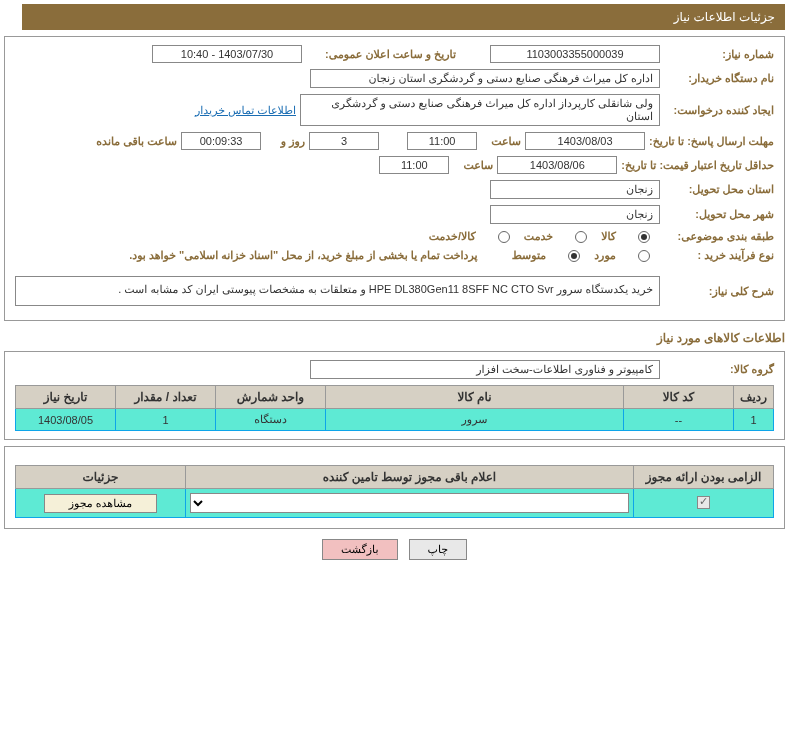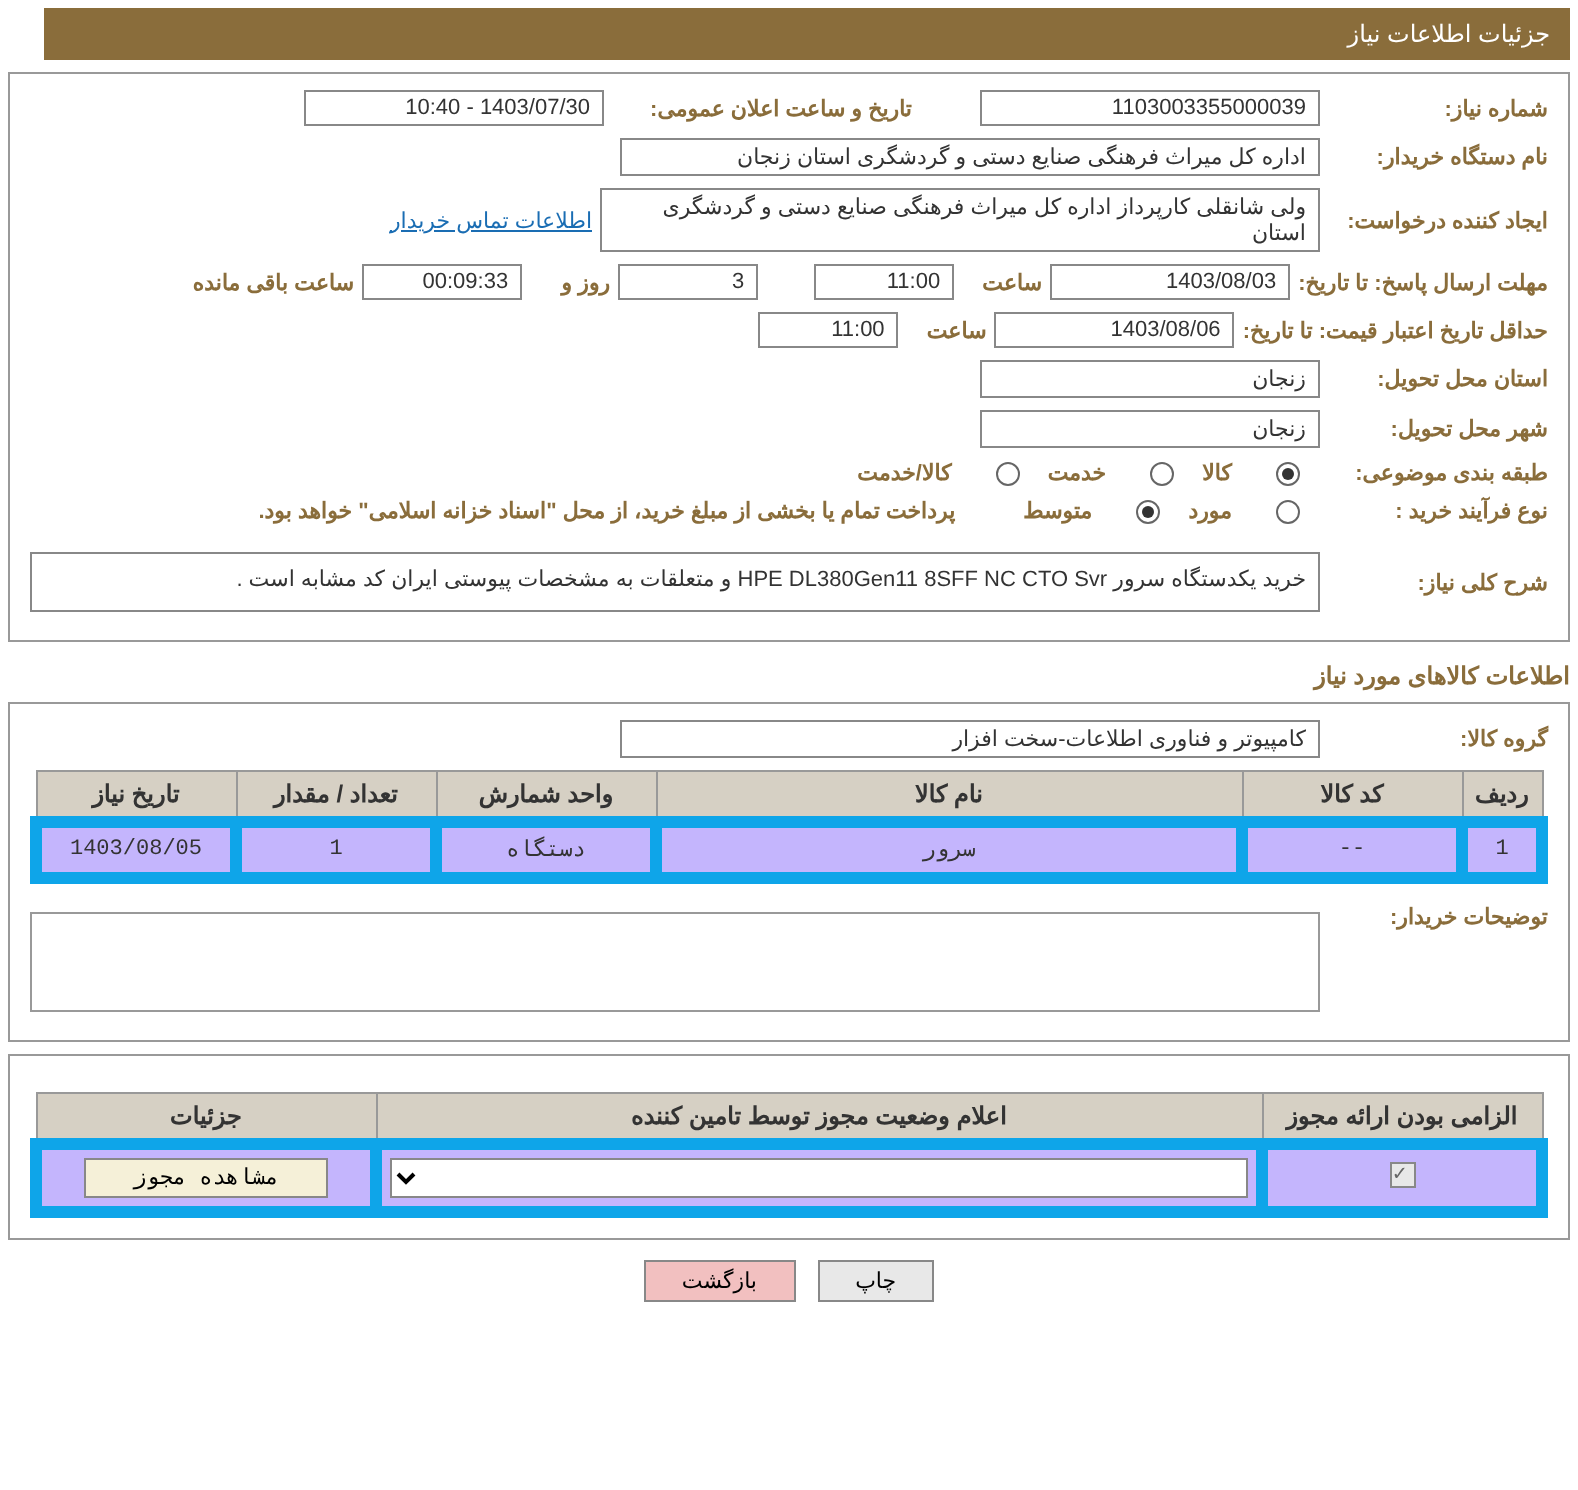--- a/index.html
+++ b/index.html
@@ -44,20 +44,21 @@
   white-space: nowrap;
   min-width: 110px;
   text-align: right;
 }
 .label-sm { min-width: 40px; }
 .field {
   border: 1px solid #888;
   background: #fff;
   padding: 2px 6px;
   min-height: 18px;
+  text-align: center;
   font-size: 11px;
 }
 .field-right { text-align: right; }
 .link {
   color: #1a6db3;
   text-decoration: underline;
   cursor: pointer;
 }
 .radio-row { display: flex; align-items: center; gap: 14px; }
 .radio-item { display: flex; align-items: center; gap: 22px; color: #8a6d3b; font-weight: bold; }
@@ -77,26 +78,25 @@
 }
 th {
   background: #d6d0c4;
   border: 1px solid #999;
   padding: 4px;
   font-weight: bold;
   text-align: center;
   font-size: 12px;
 }
 td {
-  border: 6px solid #0ea5e9;
+  border: 1px solid #0ea5e9;
   padding: 4px;
   text-align: center;
-  background: #c4b5fd;
-  font-size: 11px;
-  font-family: Liberation Mono, monospace;
+  background: #5eead4;
+  font-size: 11px;
 }
 .buyer-notes {
   border: 1px solid #999;
   min-height: 50px;
   margin-top: 4px;
   background: #fff;
 }
 .licenses-body {
   border: 1px solid #999;
   padding: 14px 10px 10px;
@@ -252,33 +252,29 @@
         <td>1</td>
         <td>--</td>
         <td>سرور</td>
         <td>دستگاه</td>
         <td>1</td>
         <td>1403/08/05</td>
       </tr>
     </tbody>
   </table>
 
-  <div class="row" style="margin-top:10px;align-items:flex-start">
-    <span class="label">توضیحات خریدار:</span>
-    <div class="buyer-notes" style="flex:1"></div>
-  </div>
 </div>
 
 
 <div class="licenses-body">
   <table>
     <thead>
       <tr>
         <th style="width:140px">الزامی بودن ارائه مجوز</th>
-        <th>اعلام وضعیت مجوز توسط تامین کننده</th>
+        <th>اعلام باقی مجوز توسط تامین کننده</th>
         <th style="width:170px">جزئیات</th>
       </tr>
     </thead>
     <tbody>
       <tr>
         <td>
           <span class="checkbox checked"></span>
         </td>
         <td>
           <select class="status-select"></select>

